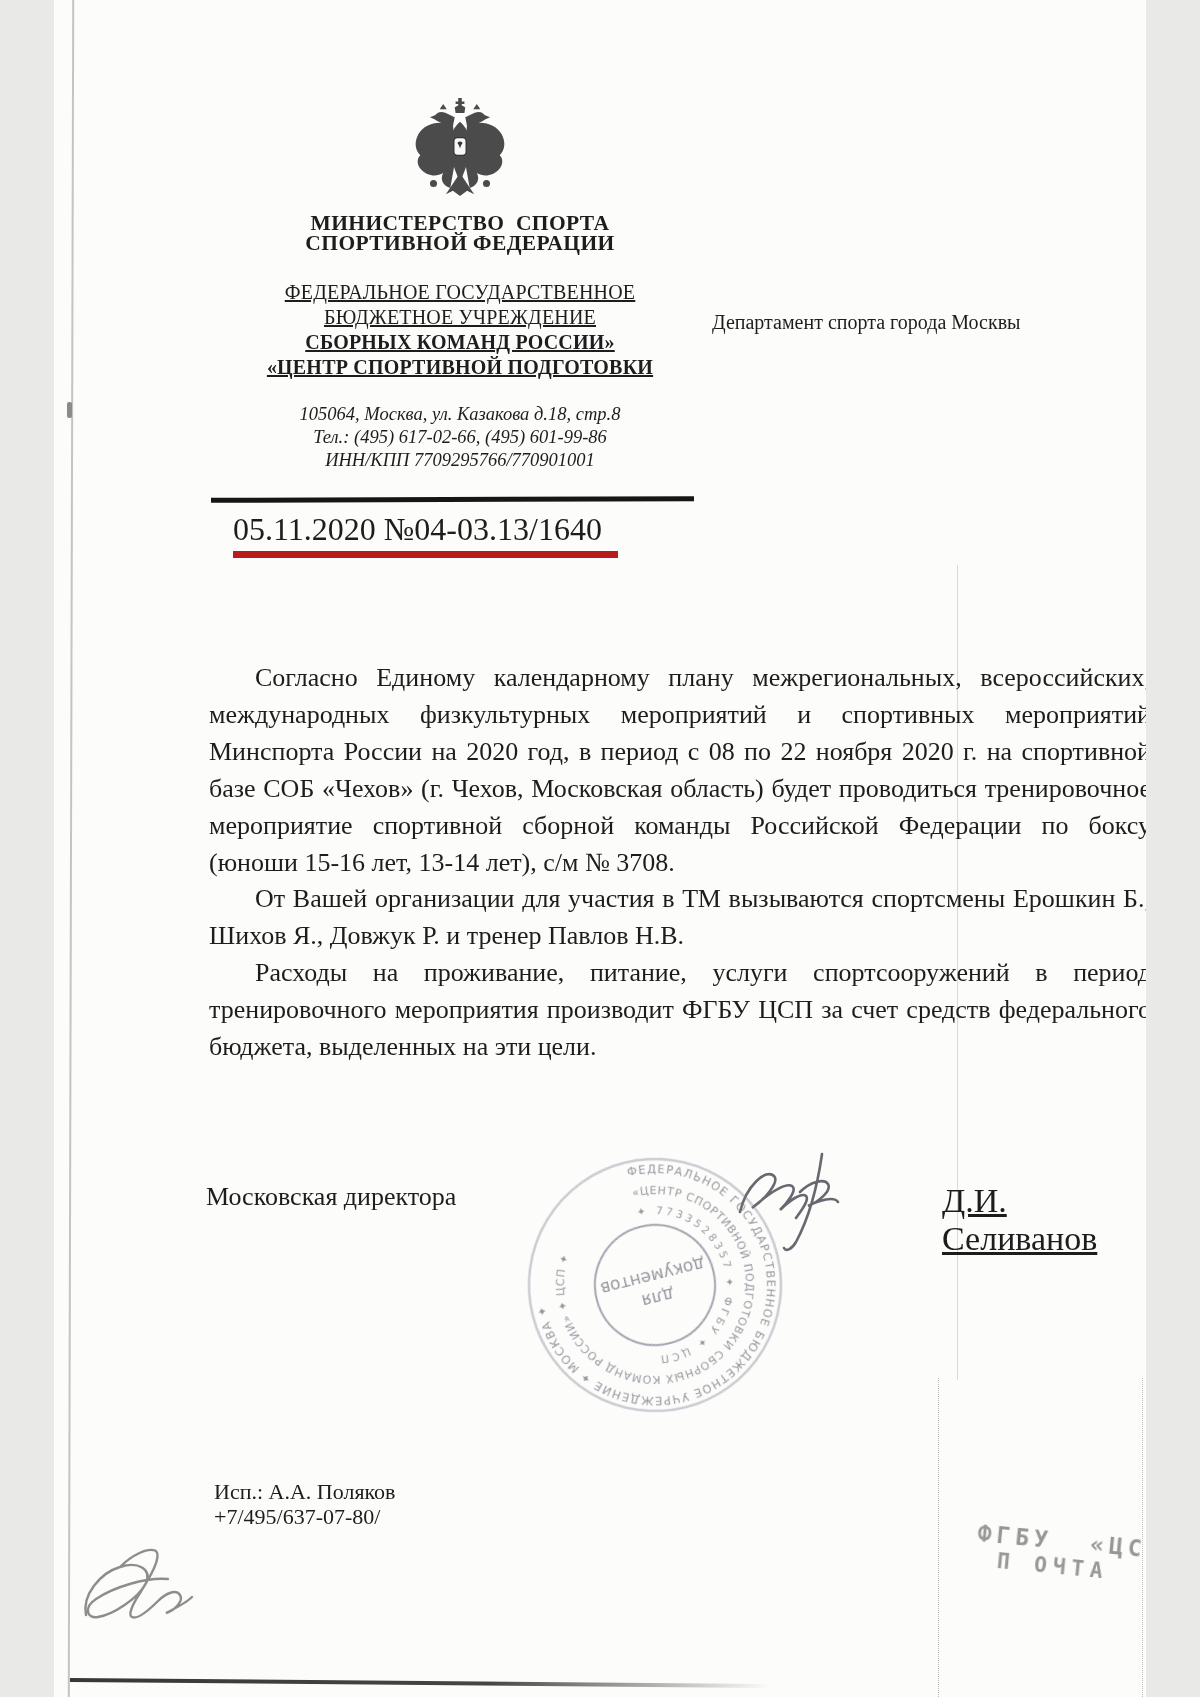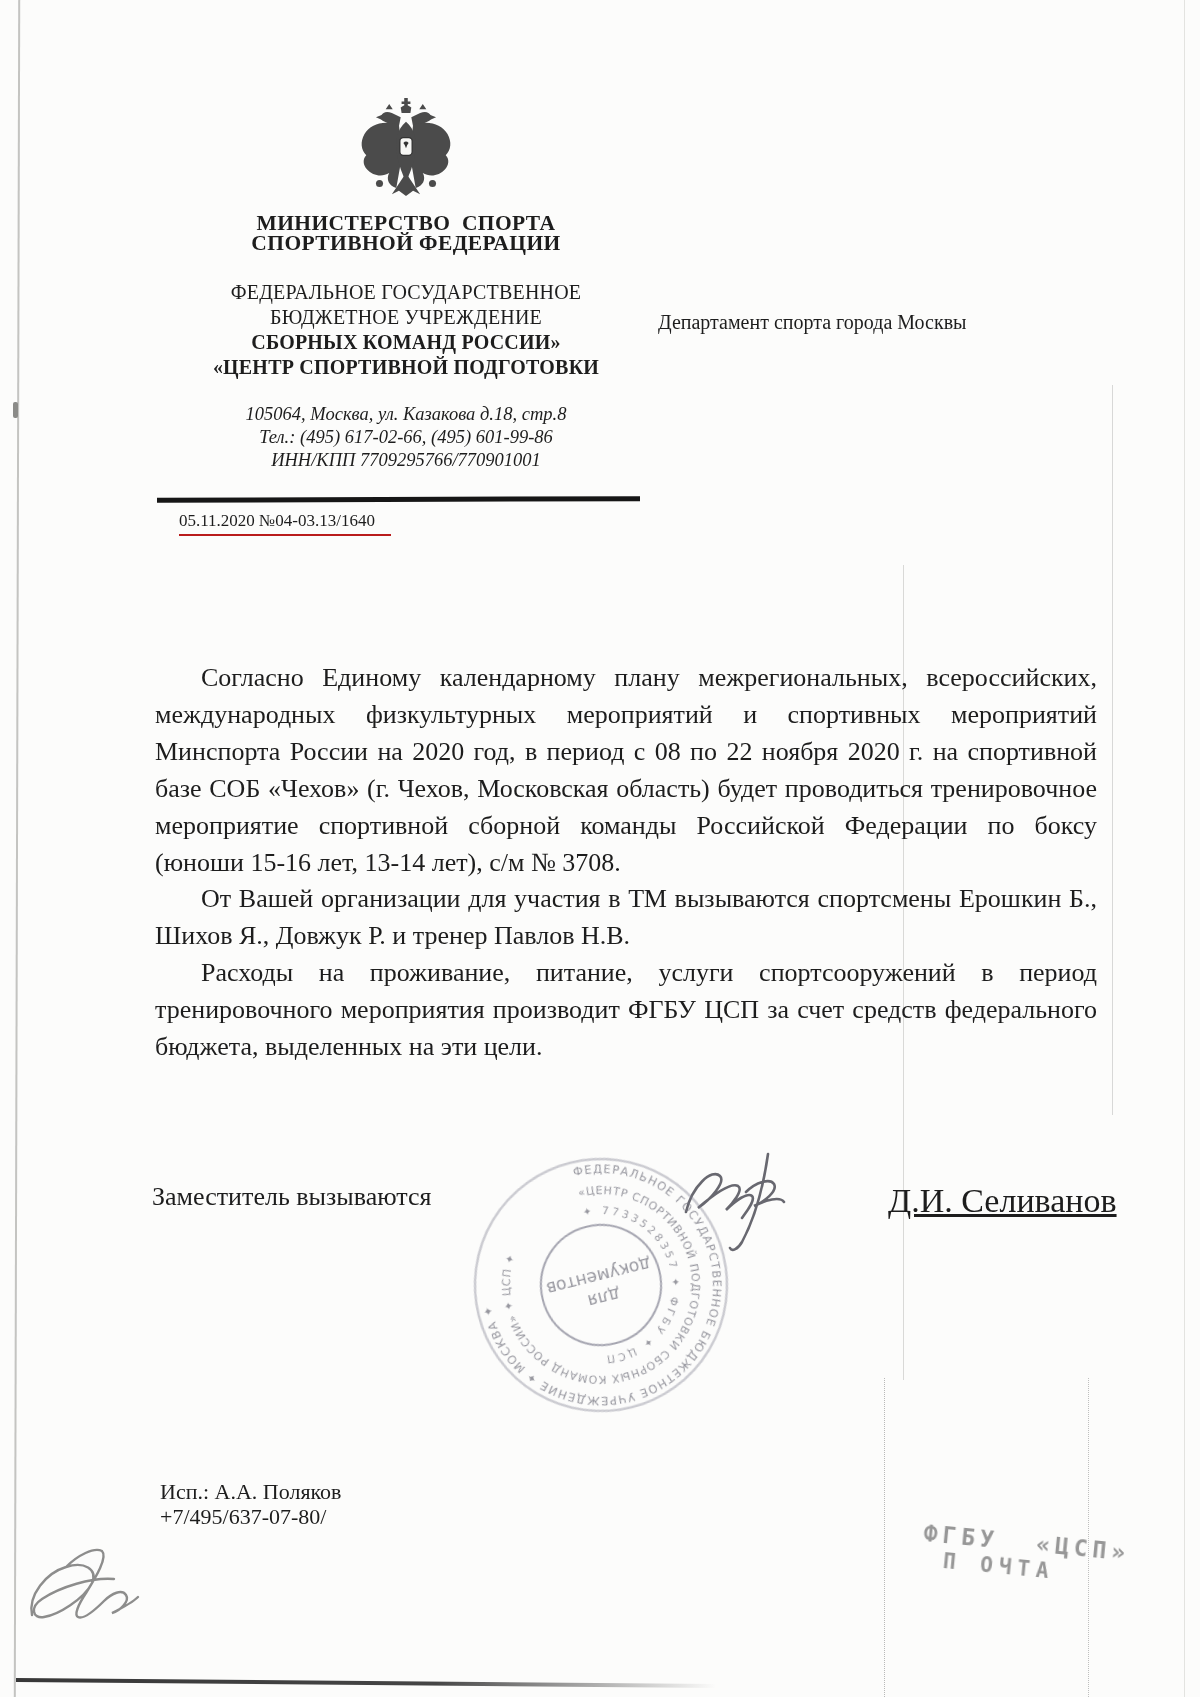--- a/index.html
+++ b/index.html
@@ -1,33 +1,33 @@
 <!DOCTYPE html>
 <html><head>
 <meta charset="utf-8">
 <style>
   html,body{margin:0;padding:0;background:#e9e9e7;}
   #page{
-    position:relative;width:1200px;height:1697px;margin:0 auto;
+    position:relative;width:1092px;height:1697px;margin:0 auto;
     background:#fcfcfb;overflow:hidden;
     font-family:"Liberation Serif", serif;color:#1d1d1d;
   }
   .abs{position:absolute;}
   .pre{white-space:pre;}
   
   .letterhead{left:150px;top:94px;width:512px;text-align:center;}
   .emblem-wrap{display:flex;justify-content:center;}
   .ministry{margin-top:7px;font-weight:bold;font-size:21.5px;line-height:20px;letter-spacing:.4px;}
-  .orgblock{margin-top:27px;font-size:20px;line-height:25px;letter-spacing:.2px;}
+  .orgblock{margin-top:27px;font-size:20px;line-height:25px;letter-spacing:.2px;text-decoration:underline;}
   .orgblock .bold{font-weight:bold;}
   .addrblock{margin-top:23px;font-size:18.5px;line-height:23px;font-style:italic;}
   
   .recipient{left:658px;top:311px;width:445px;font-size:20px;}
   .rule{left:157px;top:497px;width:483px;height:5px;background:#161616;transform:rotate(-0.2deg);}
-  .refline{left:179px;top:511px;font-size:17px;border-bottom:2px solid #b91c1c;padding:0 16px 3px 0;}
+  .refline{left:179px;top:511px;font-size:32px;border-bottom:7px solid #b91c1c;padding:0 16px 3px 0;}
   
   .body-text{left:155px;top:660px;width:942px;font-size:26px;line-height:36.9px;text-align:justify;}
   .body-text p{margin:0;text-indent:46px;}
   
   .sig-title{left:152px;top:1182px;font-size:26px;}
   .sig-name{left:888px;top:1182px;font-size:34px;text-decoration:underline;}
   .autograph{left:672px;top:1138px;}
   
   .stamp{left:466px;top:1150px;width:270px;height:270px;transform:rotate(-14deg);filter:blur(.5px);opacity:.82;}
   
@@ -107,21 +107,21 @@
 
   <div class="abs rule"></div>
   <div class="abs refline">05.11.2020 №04-03.13/1640</div>
 
   <div class="abs body-text">
     <p>Согласно Единому календарному плану межрегиональных, всероссийских, международных физкультурных мероприятий и спортивных мероприятий Минспорта России на 2020 год, в период с 08 по 22 ноября 2020 г. на спортивной базе СОБ «Чехов» (г. Чехов, Московская область) будет проводиться тренировочное мероприятие спортивной сборной команды Российской Федерации по боксу (юноши 15-16 лет, 13-14 лет), с/м № 3708.</p>
     <p>От Вашей организации для участия в ТМ вызываются спортсмены Ерошкин Б., Шихов Я., Довжук Р. и тренер Павлов Н.В.</p>
     <p>Расходы на проживание, питание, услуги спортсооружений в период тренировочного мероприятия производит ФГБУ ЦСП за счет средств федерального бюджета, выделенных на эти цели.</p>
   </div>
 
-  <div class="abs sig-title">Заместитель вызываются</div>
+  <div class="abs sig-title">Московская директора</div>
   <div class="abs sig-name">Д.И. Селиванов</div>
 
   <div class="abs autograph">
     <svg width="150" height="135" viewBox="0 0 150 135" style="filter:blur(.3px)" aria-hidden="true">
       <path d="M14 74 C20 48 40 30 48 38 C54 44 38 62 26 70 C40 58 58 44 66 48 C72 52 60 66 54 72 C64 62 76 54 80 58 C84 62 74 74 70 80
                M96 16 C92 44 84 78 70 104 C66 111 60 114 58 110
                M74 54 C84 44 98 40 102 46 C106 53 92 64 82 68 C94 62 108 58 112 64" stroke="#4e4e57" stroke-width="2.6" fill="none" stroke-linecap="round" opacity=".85"></path>
     </svg>
   </div>
 

